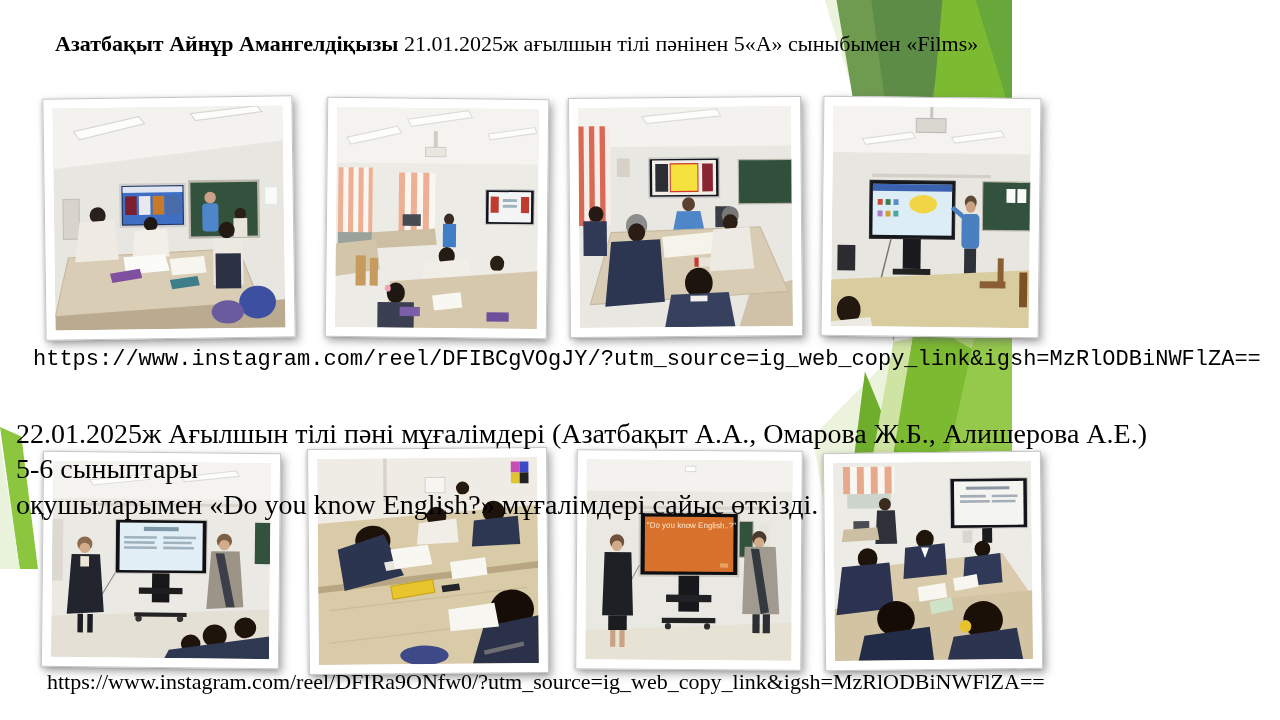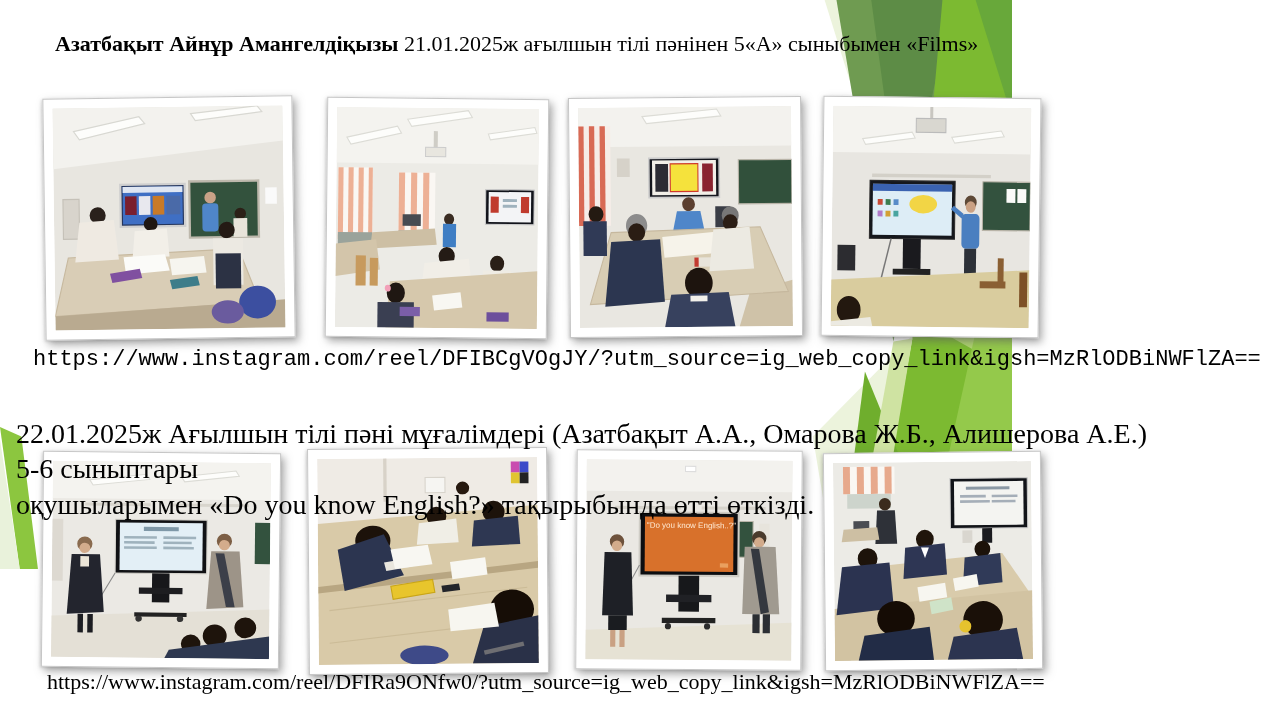--- a/index.html
+++ b/index.html
@@ -214,21 +214,21 @@
       <rect x="190" y="142" width="8" height="30" fill="#7d5026"></rect>
       <circle cx="18" cy="176" r="12" fill="#23180f"></circle>
       <polygon points="0,186 40,182 42,190 0,190" fill="#eceae2"></polygon>
     </svg>
   </div>
 
   <div class="para" id="link1">https://www.instagram.com/reel/DFIBCgVOgJY/?utm_source=ig_web_copy_link&amp;igsh=MzRlODBiNWFlZA==</div>
 
   <div class="para" id="p2">
     <span>22.01.2025ж Ағылшын тілі пәні мұғалімдері (Азатбақыт А.А., Омарова Ж.Б., Алишерова А.Е.) 5-6 сыныптары</span><br>
-    <span>оқушыларымен «Do you know English?» тақырыбында өтті өткізді.</span>
+    <span>оқушыларымен «Do you know English?» мұғалімдері сайыс өткізді.</span>
   </div>
 
   <div class="photo ph5" aria-label="Two teachers presenting beside a TV on rolling stand showing a pale slide, pupils watching">
     <svg viewBox="0 0 200 190" preserveAspectRatio="none">
       <rect width="200" height="190" fill="#ebe9e4"></rect>
       <rect width="200" height="36" fill="#f4f3ef"></rect>
       <polygon points="34,18 86,12 89,17 37,23" fill="#fdfdfb" stroke="#dcdcd6"></polygon>
       <polygon points="118,14 168,8 171,13 121,19" fill="#fdfdfb" stroke="#dcdcd6"></polygon>
       <rect x="30" y="40" width="60" height="3" fill="#d8d5cd"></rect>
       <rect x="110" y="40" width="70" height="3" fill="#d8d5cd"></rect>

